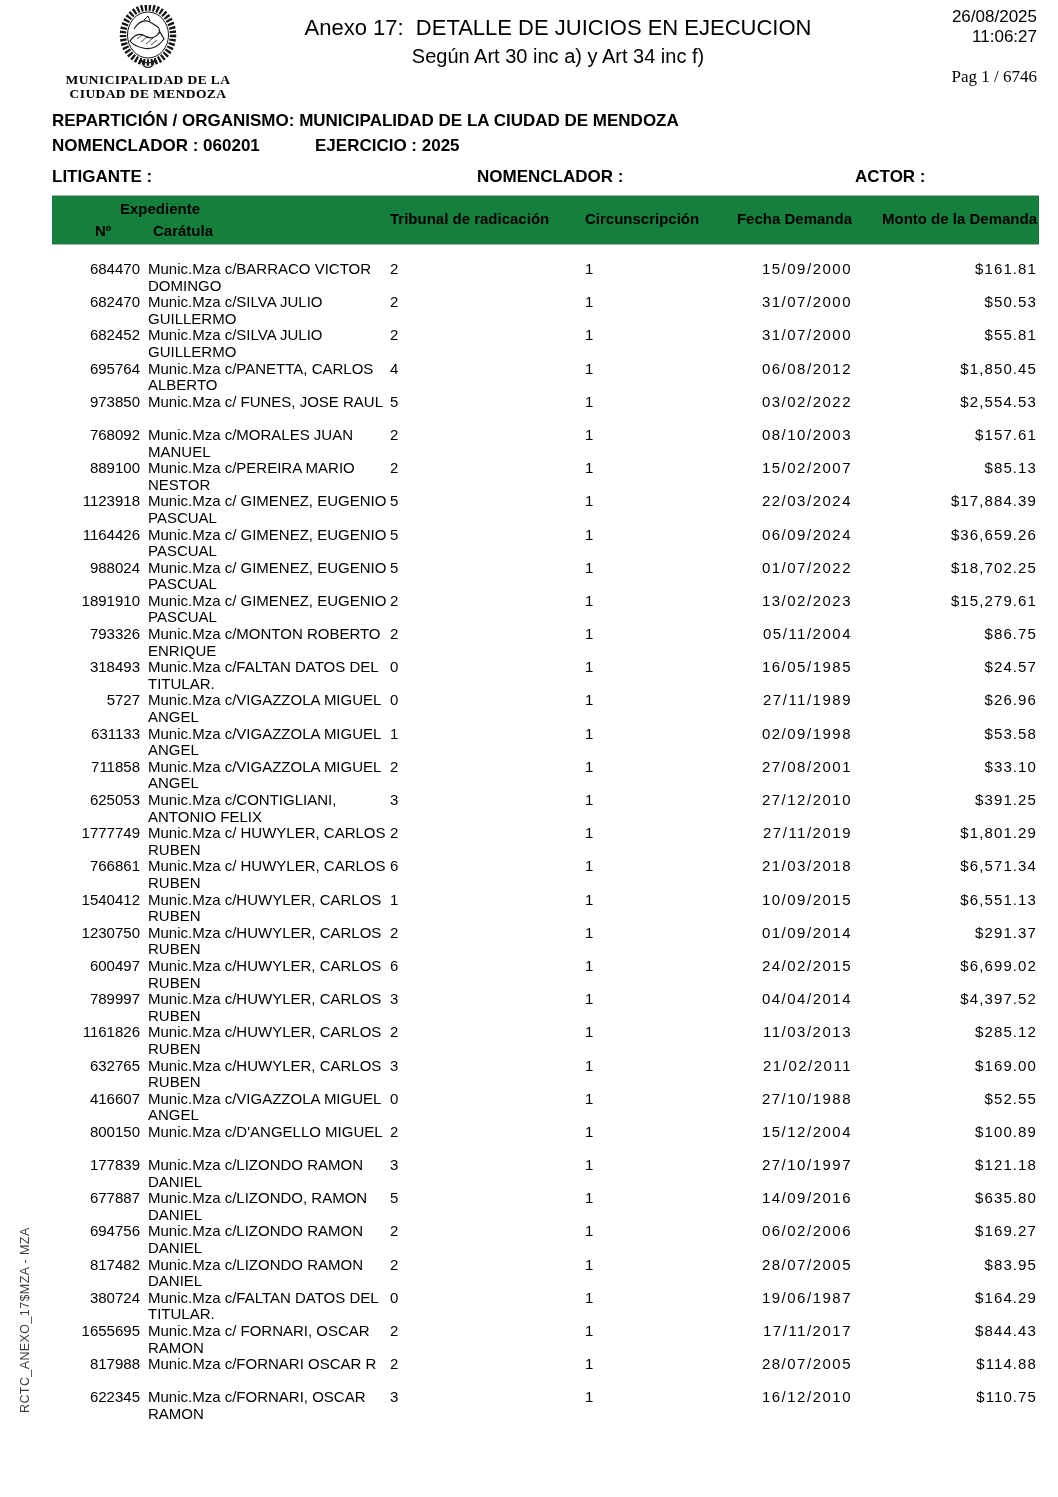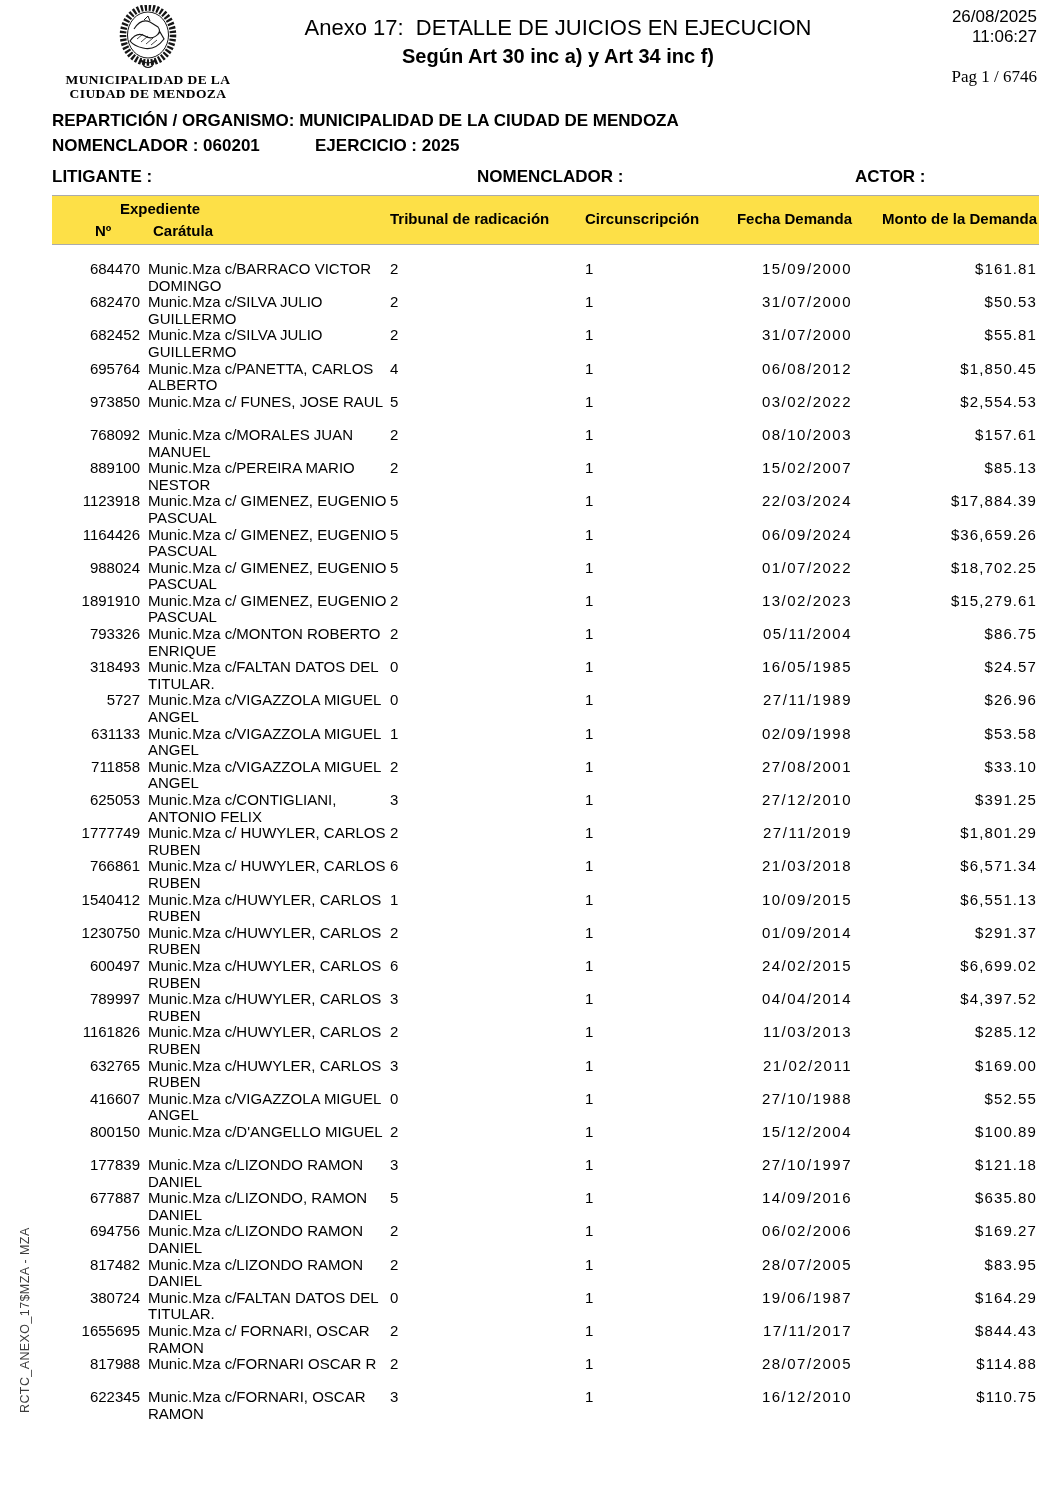--- a/index.html
+++ b/index.html
@@ -8,36 +8,36 @@
     font-family:"Liberation Sans", sans-serif;color:#000;
     -webkit-font-smoothing:antialiased;
   }
   
   .logo-block{position:absolute;left:50px;top:5px;width:196px;text-align:center;}
   .crest{display:block;margin:0 auto 2px auto;}
   .logo-text{font-family:"Liberation Serif", serif;font-weight:bold;font-size:13.5px;
              line-height:14px;letter-spacing:0.4px;white-space:nowrap;}
   .title-block{position:absolute;left:258px;top:15px;width:600px;text-align:center;}
   .title{font-size:22px;font-weight:normal;white-space:pre;line-height:26px;}
-  .subtitle{font-size:20px;font-weight:bold;line-height:24px;margin-top:3px;}
+  .subtitle{font-size:20px;font-weight:normal;line-height:24px;margin-top:3px;}
   .meta-block{position:absolute;right:21px;top:7px;text-align:right;font-size:17px;line-height:20px;}
   .meta-page{margin-top:20px;font-family:Liberation Serif, serif;}
   
   .info-block{position:absolute;left:52px;top:111px;font-size:17px;font-weight:bold;line-height:20px;}
   .info-line2{margin-top:5px;}
   .nomen-span{display:inline-block;width:263px;}
   .filter-line{position:absolute;left:52px;top:167px;width:987px;height:20px;
                font-size:17px;font-weight:bold;}
   .filter-line span{position:absolute;top:0;white-space:nowrap;}
   .f-litigante{left:0;}
   .f-nomenclador{left:425px;}
   .f-actor{left:803px;}
   
   .table{position:absolute;left:52px;top:195px;width:987px;}
-  .thead{position:relative;background:#fde047;height:48px;
+  .thead{position:relative;background:#15803d;height:48px;
          border-top:1px solid #ababab;border-bottom:1px solid #ababab;
          font-weight:bold;font-size:15px;}
   .thead div{position:absolute;white-space:nowrap;}
   .h-expediente{left:68px;top:4px;}
   .h-num{left:43px;top:26px;}
   .h-caratula{left:101px;top:26px;}
   .h-tribunal{left:338px;top:14px;}
   .h-circ{left:533px;top:14px;}
   .h-fecha{right:187px;top:14px;}
   .h-monto{right:2px;top:14px;}

